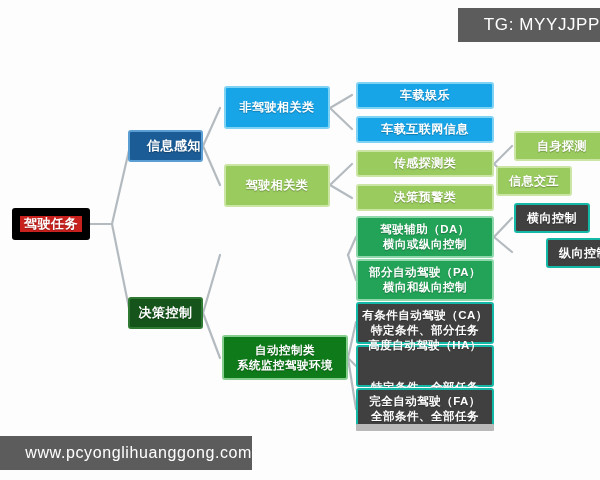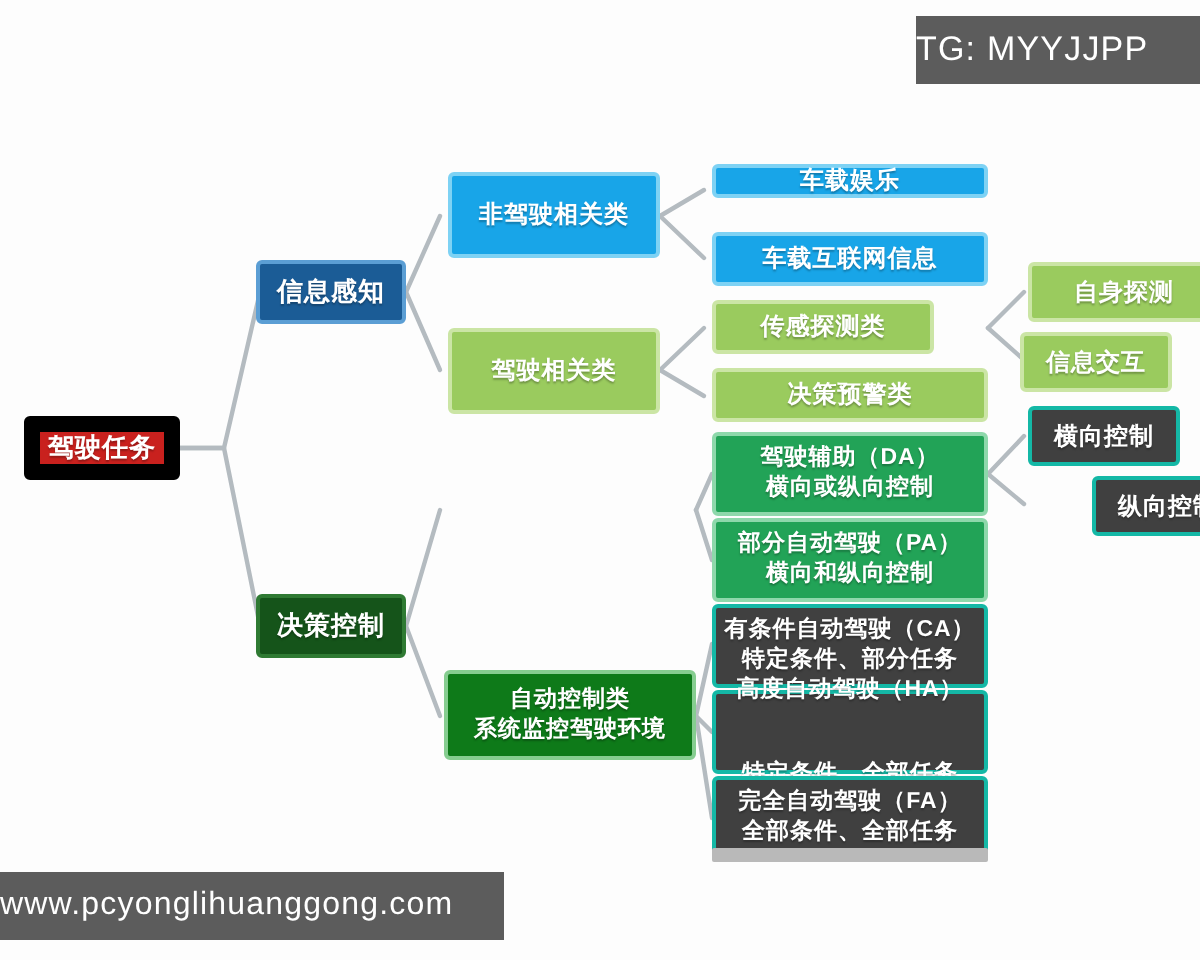--- a/index.html
+++ b/index.html
@@ -34,37 +34,37 @@
     letter-spacing: 0.5px;
     line-height: 1.25;
     font-weight: bold;
     text-shadow: 0 1px 1px rgba(0,0,0,0.28);
   }
   .node .ln { display: block; white-space: nowrap; }
   .node.two-line { line-height: 1.3; }
 
   
   .c-red     { background: #c9211e; border: 8px solid #000000; }
-  .c-navy    { background: #1b5c96; border: 2px solid #5b9ed4; }
+  .c-navy    { background: #1b5c96; border: 2px solid #5b9ed4; align-items: flex-end; }
   .c-cyan    { background: #18a5e8; border: 2px solid #7ed2f4; }
   .c-lgreen  { background: #9acb5e; border: 2px solid #cbe5a5; }
   .c-lgreen2 { background: #9acb5e; border: 2px solid #cbe5a5; }
   .c-mgreen  { background: #22a357; border: 2px solid #8ed8ab; }
   .c-dgreen  { background: #404040; border: 2px solid #14b8a6; }
   .c-dgreen2 { background: #0e7a19; border: 2px solid #86cd90; }
   .c-dkgreen { background: #15541a; border: 2px solid #2f7a33; }
 
   
   .overlay-badge {
     position: absolute;
     background: #5c5c5c;
     color: #ffffff;
     display: flex;
     align-items: center;
-    justify-content: flex-start;
+    justify-content: flex-end;
     font-weight: normal;
     letter-spacing: 0.6px;
   }
   #tg-badge {
     right: 0;
     top: 8px;
     width: 142px;
     height: 34px;
     font-size: 17px;
   }
@@ -138,27 +138,27 @@
     <span class="ln">非驾驶相关类</span>
   </div>
   <div class="node c-lgreen" style="left:224px; top:164px; width:106px; height:43px; font-size:12px;">
     <span class="ln">驾驶相关类</span>
   </div>
   <div class="node c-dgreen2 two-line" style="left:222px; top:335px; width:126px; height:45px; font-size:11.5px;">
     <span class="ln">自动控制类</span>
     <span class="ln">系统监控驾驶环境</span>
   </div>
 
-  <div class="node c-cyan" style="left:356px; top:82px; width:138px; height:17px; font-size:12px;">
+  <div class="node c-cyan" style="left:356px; top:82px; width:138px; height:27px; font-size:12px;">
     <span class="ln">车载娱乐</span>
   </div>
   <div class="node c-cyan" style="left:356px; top:116px; width:138px; height:27px; font-size:12px;">
     <span class="ln">车载互联网信息</span>
   </div>
-  <div class="node c-lgreen2" style="left:356px; top:150px; width:111px; height:27px; font-size:12px;align-items:center;">
+  <div class="node c-lgreen2" style="left:356px; top:150px; width:138px; height:27px; font-size:12px;align-items:center;">
     <span class="ln">传感探测类</span>
   </div>
   <div class="node c-lgreen2" style="left:356px; top:184px; width:138px; height:27px; font-size:12px;">
     <span class="ln">决策预警类</span>
   </div>
 
   <div class="node c-mgreen two-line" style="left:356px; top:216px; width:138px; height:42px; font-size:11.5px;">
     <span class="ln">驾驶辅助（DA）</span>
     <span class="ln">横向或纵向控制</span>
   </div>
@@ -175,21 +175,21 @@
     <span class="ln">特定条件、全部任务</span>
   </div>
   <div class="node c-dgreen two-line" style="left:356px; top:388px; width:138px; height:42px; font-size:11.5px;">
     <span class="ln">完全自动驾驶（FA）</span>
     <span class="ln">全部条件、全部任务</span>
   </div>
 
   <div class="node c-lgreen2" style="left:514px; top:131px; width:96px; height:30px; font-size:12px;">
     <span class="ln">自身探测</span>
   </div>
-  <div class="node c-lgreen2" style="left:510px; top:166px; width:76px; height:30px; font-size:12px;text-align:right;">
+  <div class="node c-lgreen2" style="left:496px; top:166px; width:76px; height:30px; font-size:12px;text-align:right;">
     <span class="ln">信息交互</span>
   </div>
   <div class="node c-dgreen" style="left:514px; top:203px; width:76px; height:30px; font-size:12px;">
     <span class="ln">横向控制</span>
   </div>
   <div class="node c-dgreen" style="left:514px; top:238px; width:76px; height:30px; font-size:12px;margin-left:32px;">
     <span class="ln">纵向控制</span>
   </div>
 
   <div id="bottom-bar"></div>

